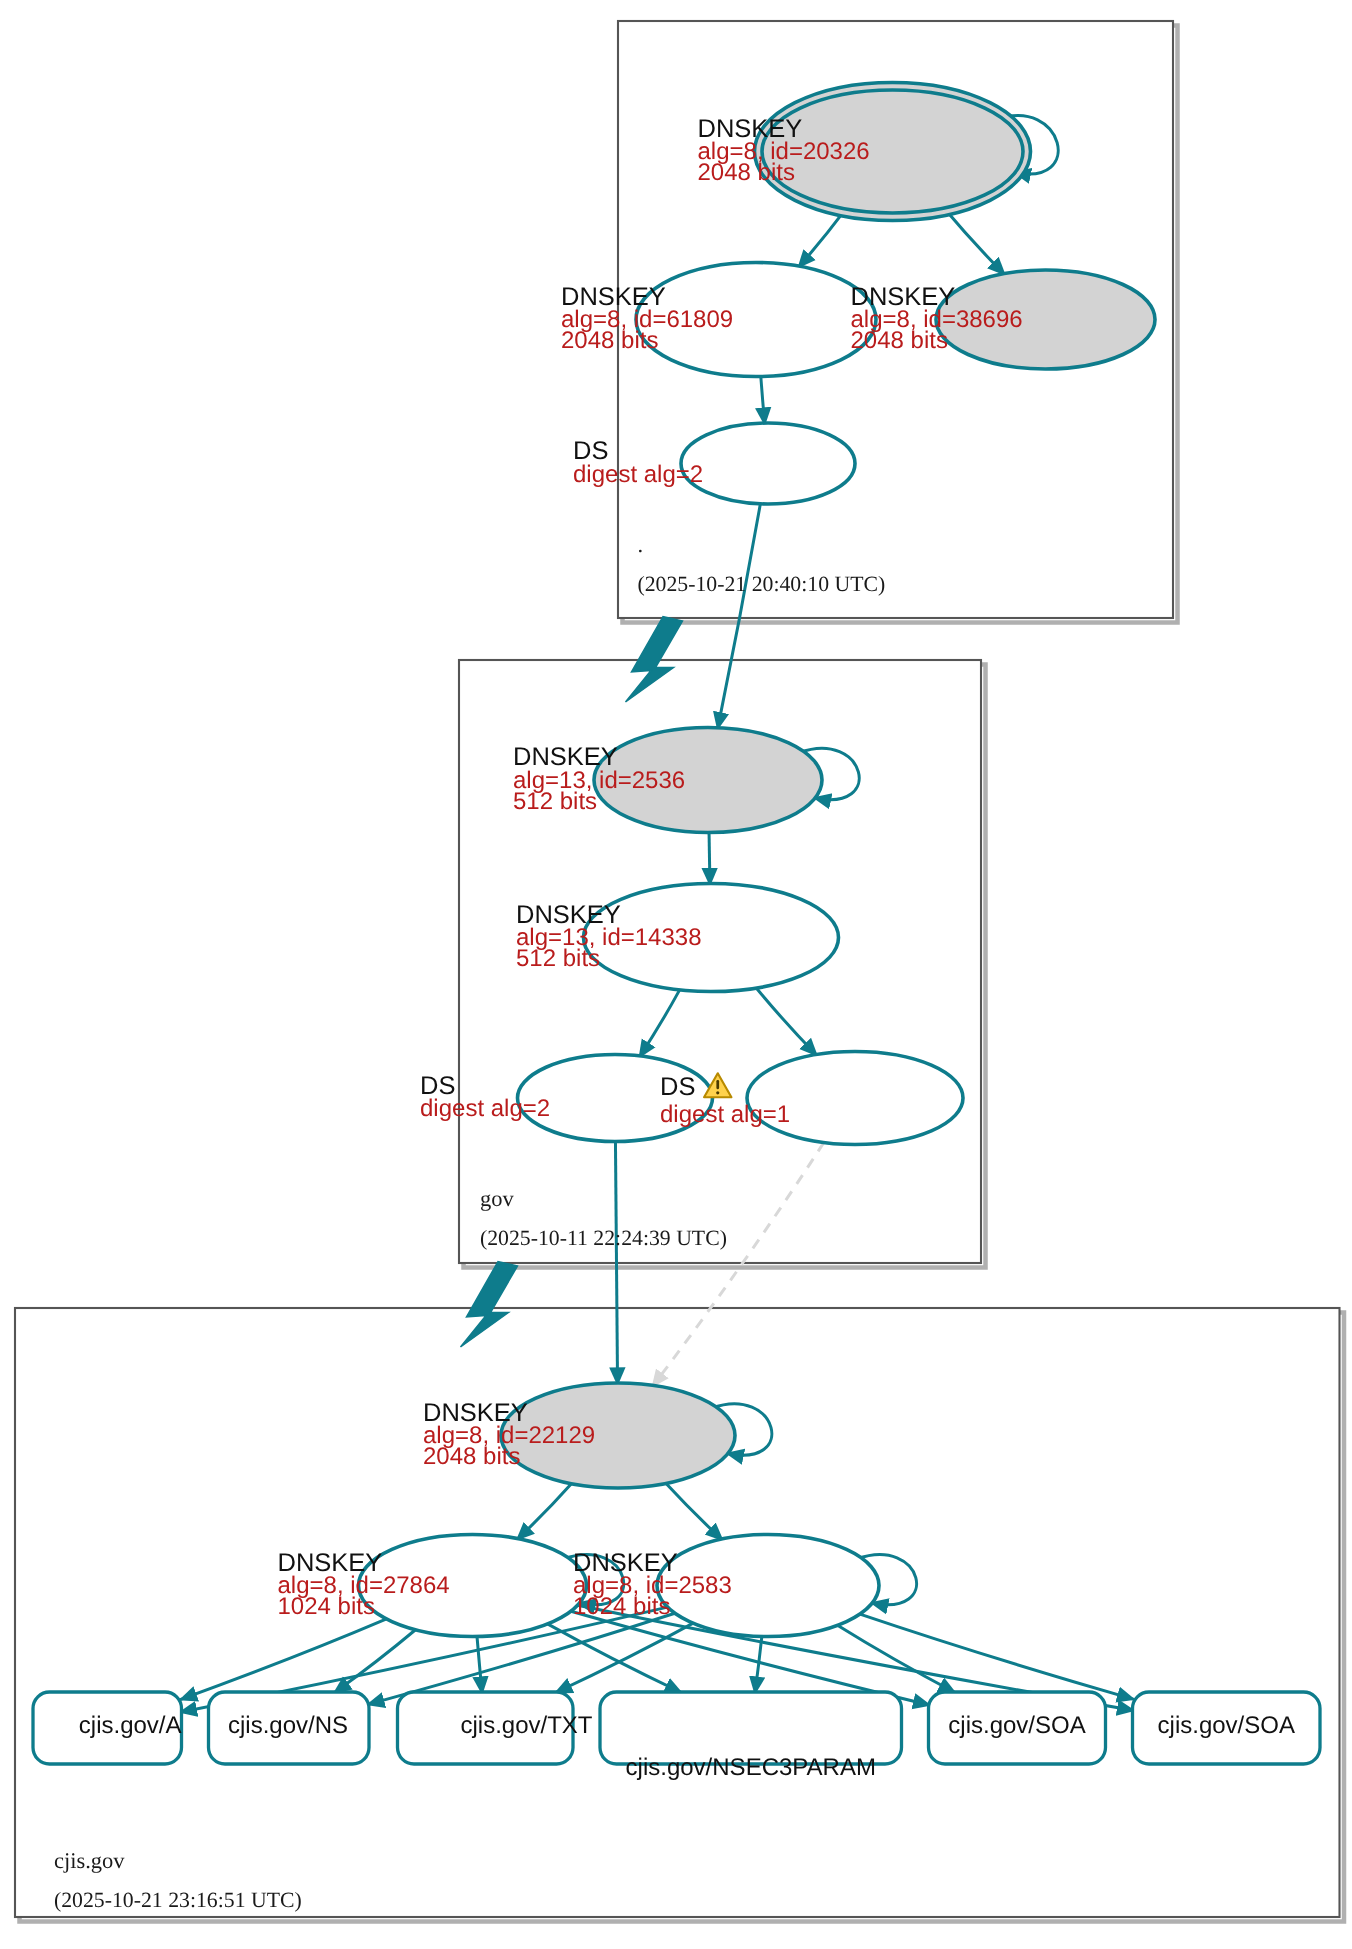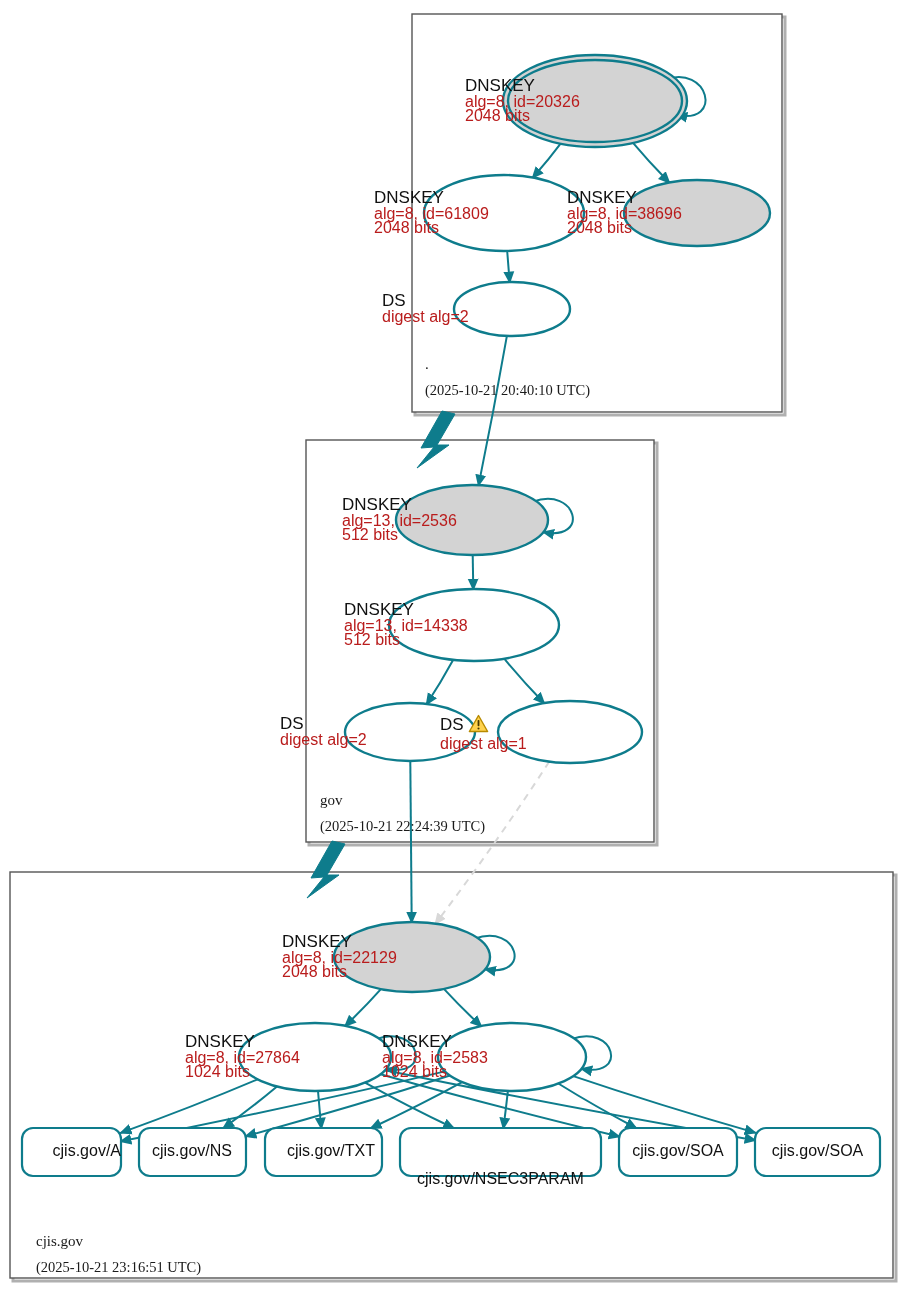--- a/index.html
+++ b/index.html
@@ -153,25 +153,25 @@
         <div class="node-sub">alg=8, id=27864</div>
         <div class="node-sub">1024 bits</div>
       </div>
       <div class="node-txt" style="left: 382px; top: 1032px; width: 260px;">
         <div class="node-title">DNSKEY</div>
         <div class="node-sub">alg=8, id=2583</div>
         <div class="node-sub">1024 bits</div>
       </div>
       <div class="rr-txt" style="left: 22px; top: 1142px; width: 99px; text-align: right;">cjis.gov/A</div>
       <div class="rr-txt" style="left: 139px; top: 1142px; width: 106px;">cjis.gov/NS</div>
-      <div class="rr-txt" style="left: 265px; top: 1142px; width: 132px;">cjis.gov/TXT</div>
+      <div class="rr-txt" style="left: 265px; top: 1142px; width: 116px; padding-left: 28px;">cjis.gov/TXT</div>
       <div class="rr-txt" style="left: 400px; top: 1170px; width: 201px;">cjis.gov/NSEC3PARAM</div>
       <div class="rr-txt" style="left: 619px; top: 1142px; width: 118px;">cjis.gov/SOA</div>
       <div class="rr-txt" style="left: 755px; top: 1142px; width: 125px;">cjis.gov/SOA</div>
       <div class="zone-label" style="left: 425px; top: 356px;">.</div>
       <div class="zone-date" style="left: 425px; top: 382px;">(2025-10-21 20:40:10 UTC)</div>
       <div class="zone-label" style="left: 320px; top: 792px;">gov</div>
-      <div class="zone-date" style="left: 320px; top: 818px;">(2025-10-21 22:24:39 UTC)</div>
+      <div class="zone-date" style="left: 320px; top: 818px;">(2025-10-11 22:24:39 UTC)</div>
       <div class="zone-label" style="left: 36px; top: 1233px;">cjis.gov</div>
       <div class="zone-date" style="left: 36px; top: 1259px;">(2025-10-21 23:16:51 UTC)</div>
     </div>
 
 </div>
 
 </body></html>

